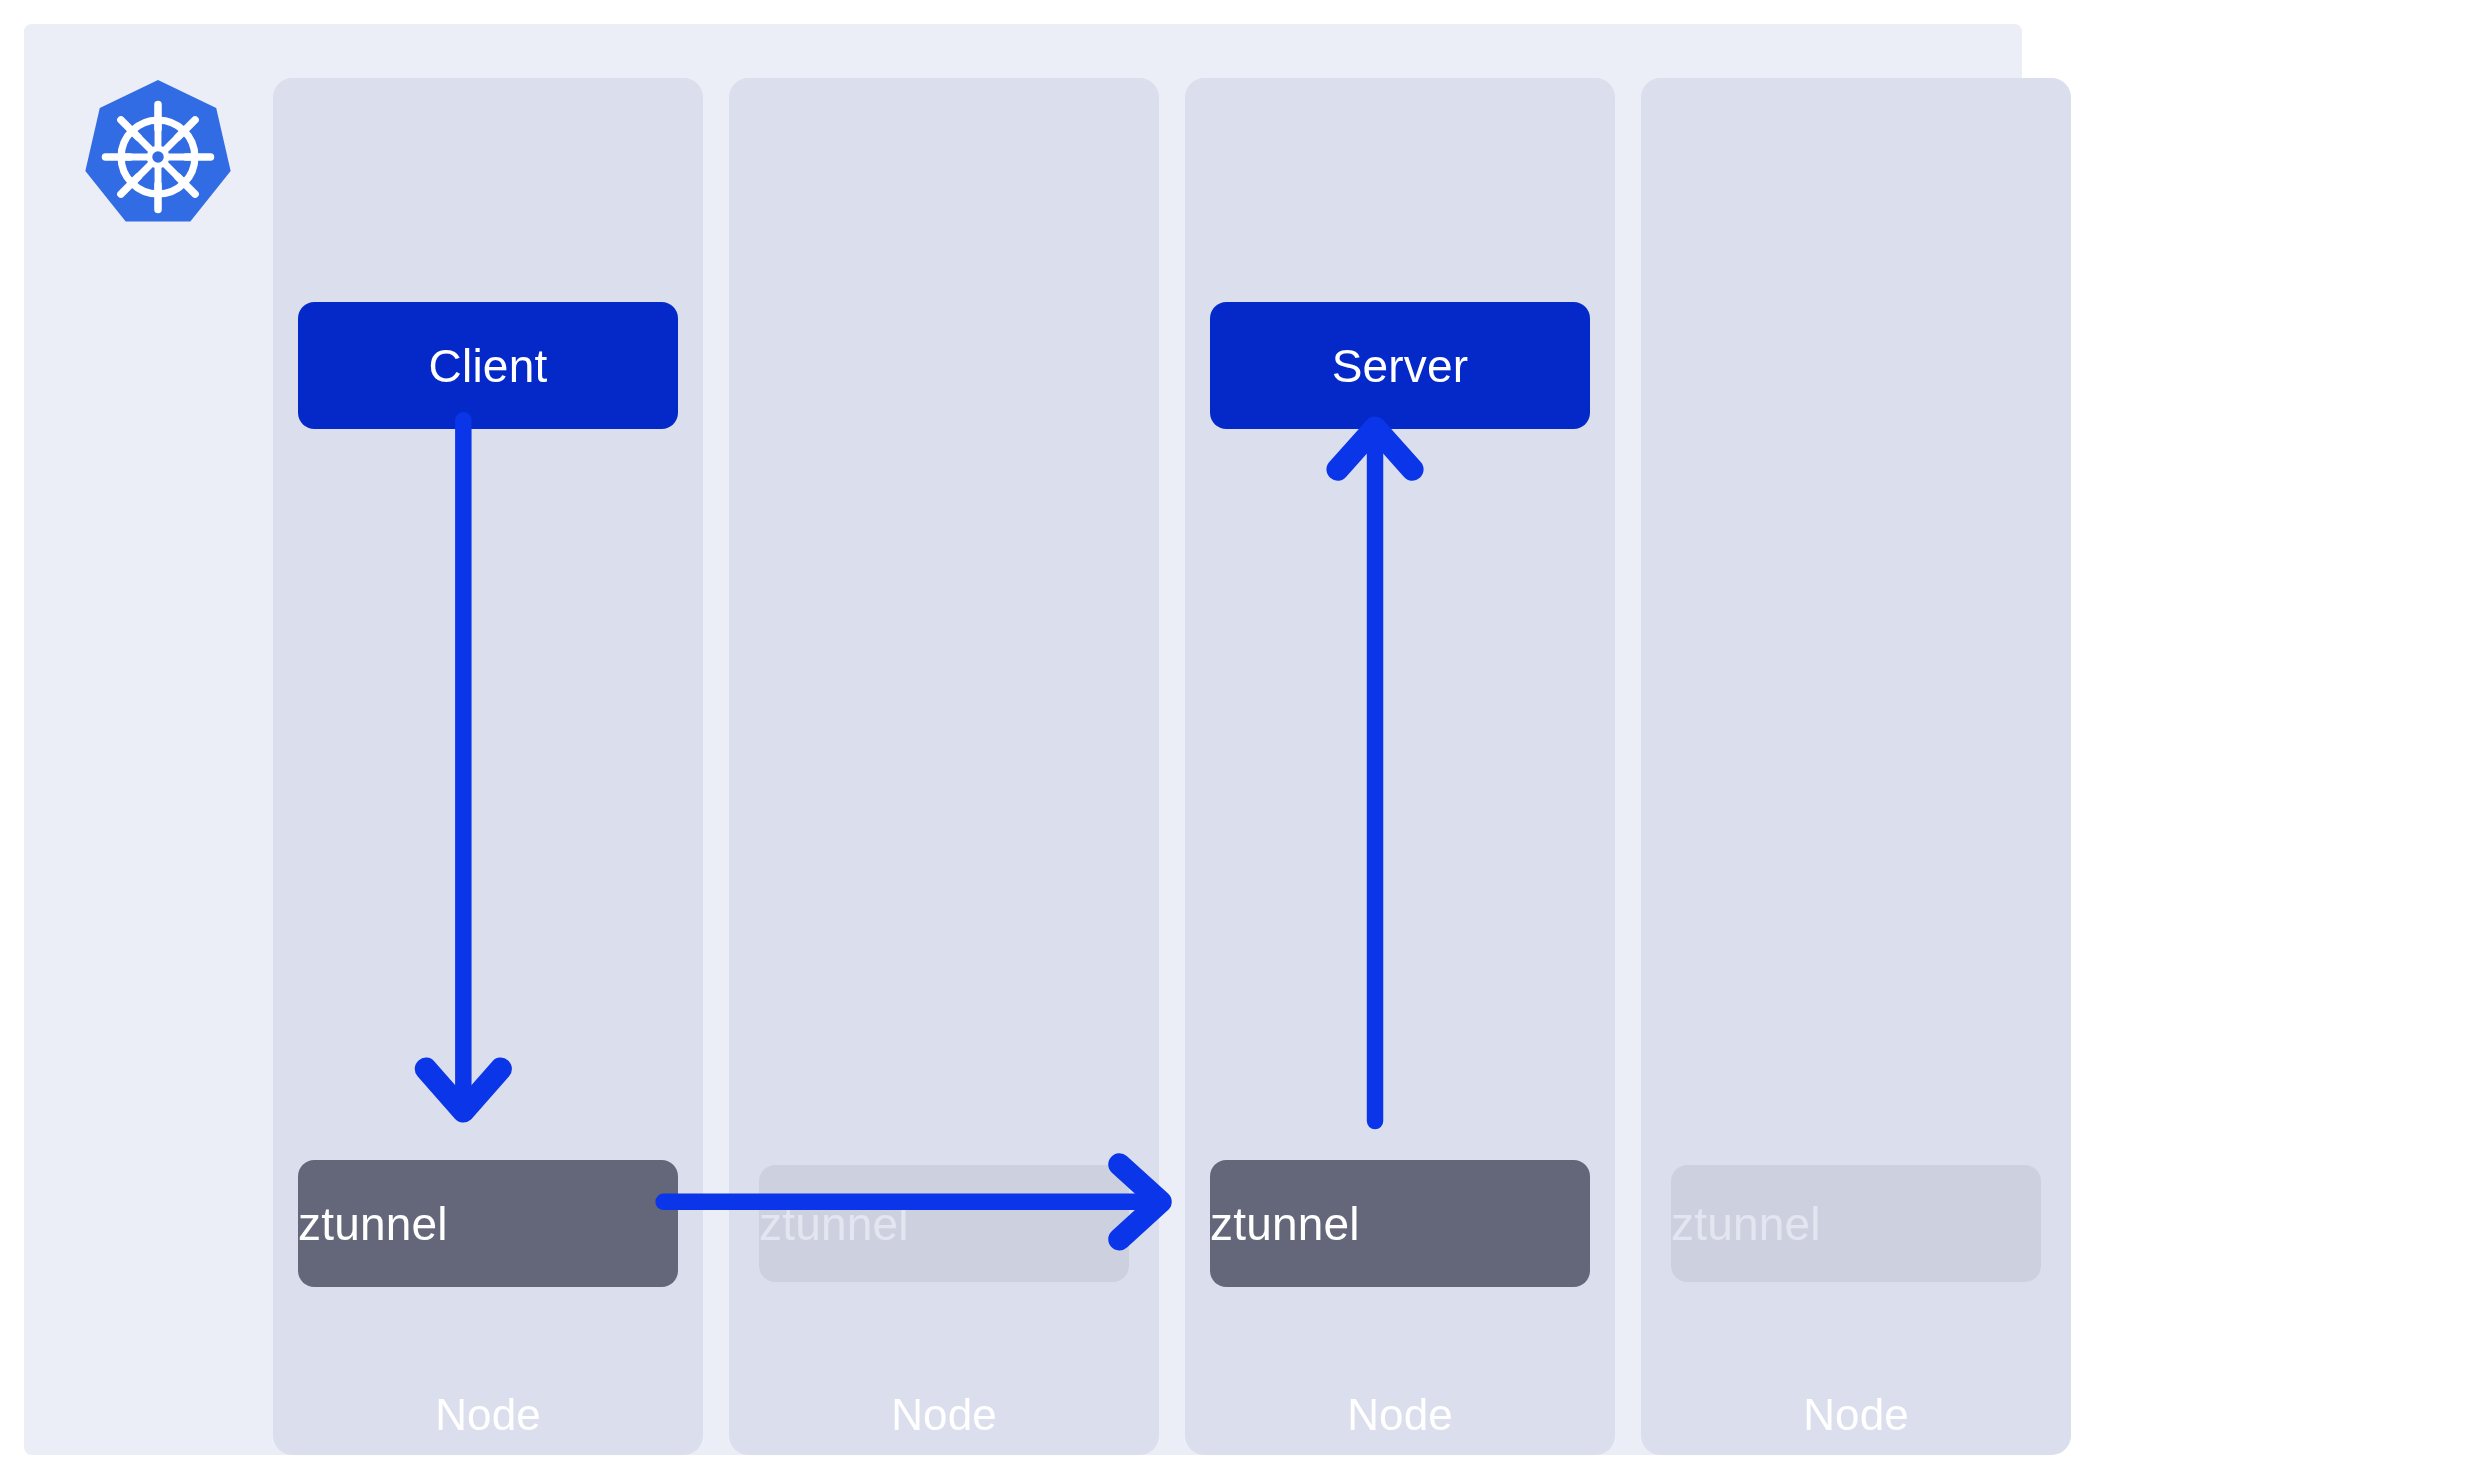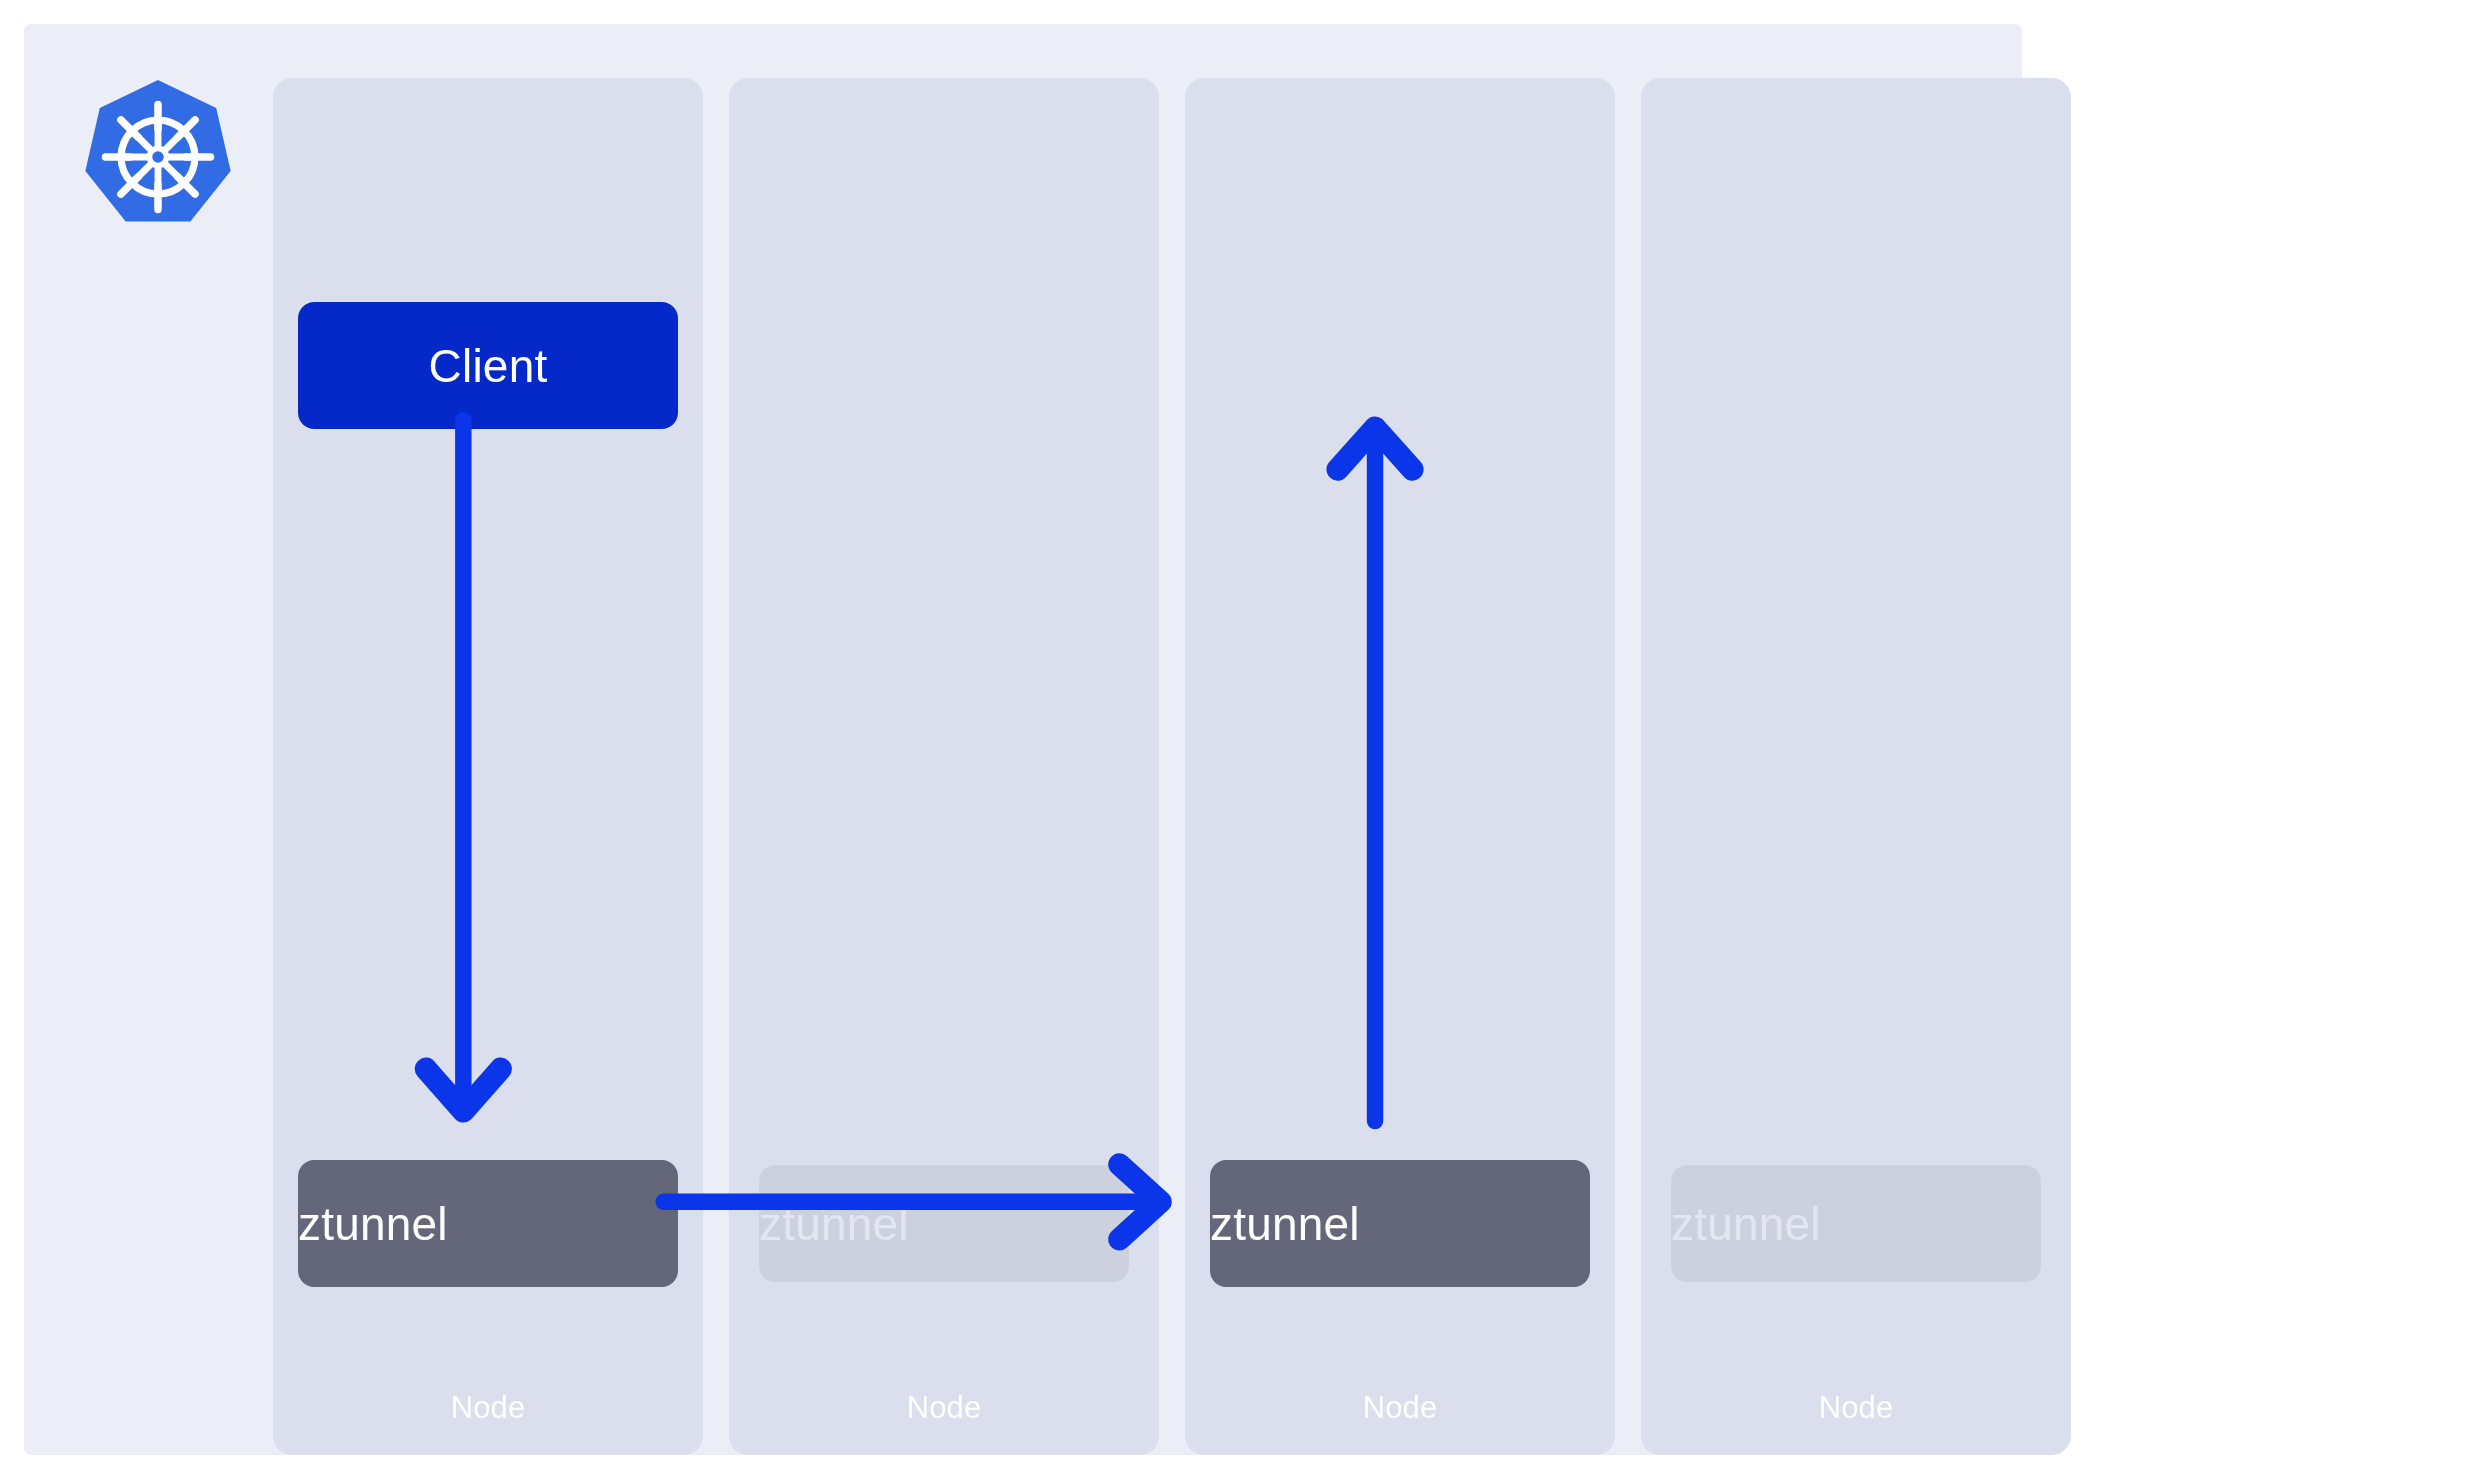--- a/index.html
+++ b/index.html
@@ -56,21 +56,21 @@
   .node-column.c1 { left: 705px; }
   .node-column.c2 { left: 1161px; }
   .node-column.c3 { left: 1617px; }
 
   .node-label {
     position: absolute;
     left: 0;
     right: 0;
     top: 1312px;
     text-align: center;
-    font-size: 31px;
+    font-size: 44px;
     color: #ffffff;
     letter-spacing: 0.1px;
   }
 
   
   .workload-box {
     position: absolute;
     top: 224px;
     left: 25px;
     width: 380px;
@@ -174,20 +174,23 @@
     </div>
 
     <div class="node-column c1">
       <div class="ztunnel-box faded">
         <span>ztunnel</span>
       </div>
       <div class="node-label">Node</div>
     </div>
 
     <div class="node-column c2">
+      <div class="workload-box">
+        <span>Server</span>
+      </div>
       <div class="ztunnel-box active">
         <span>ztunnel</span>
       </div>
       <div class="node-label">Node</div>
     </div>
 
     <div class="node-column c3">
       <div class="ztunnel-box faded">
         <span>ztunnel</span>
       </div>

